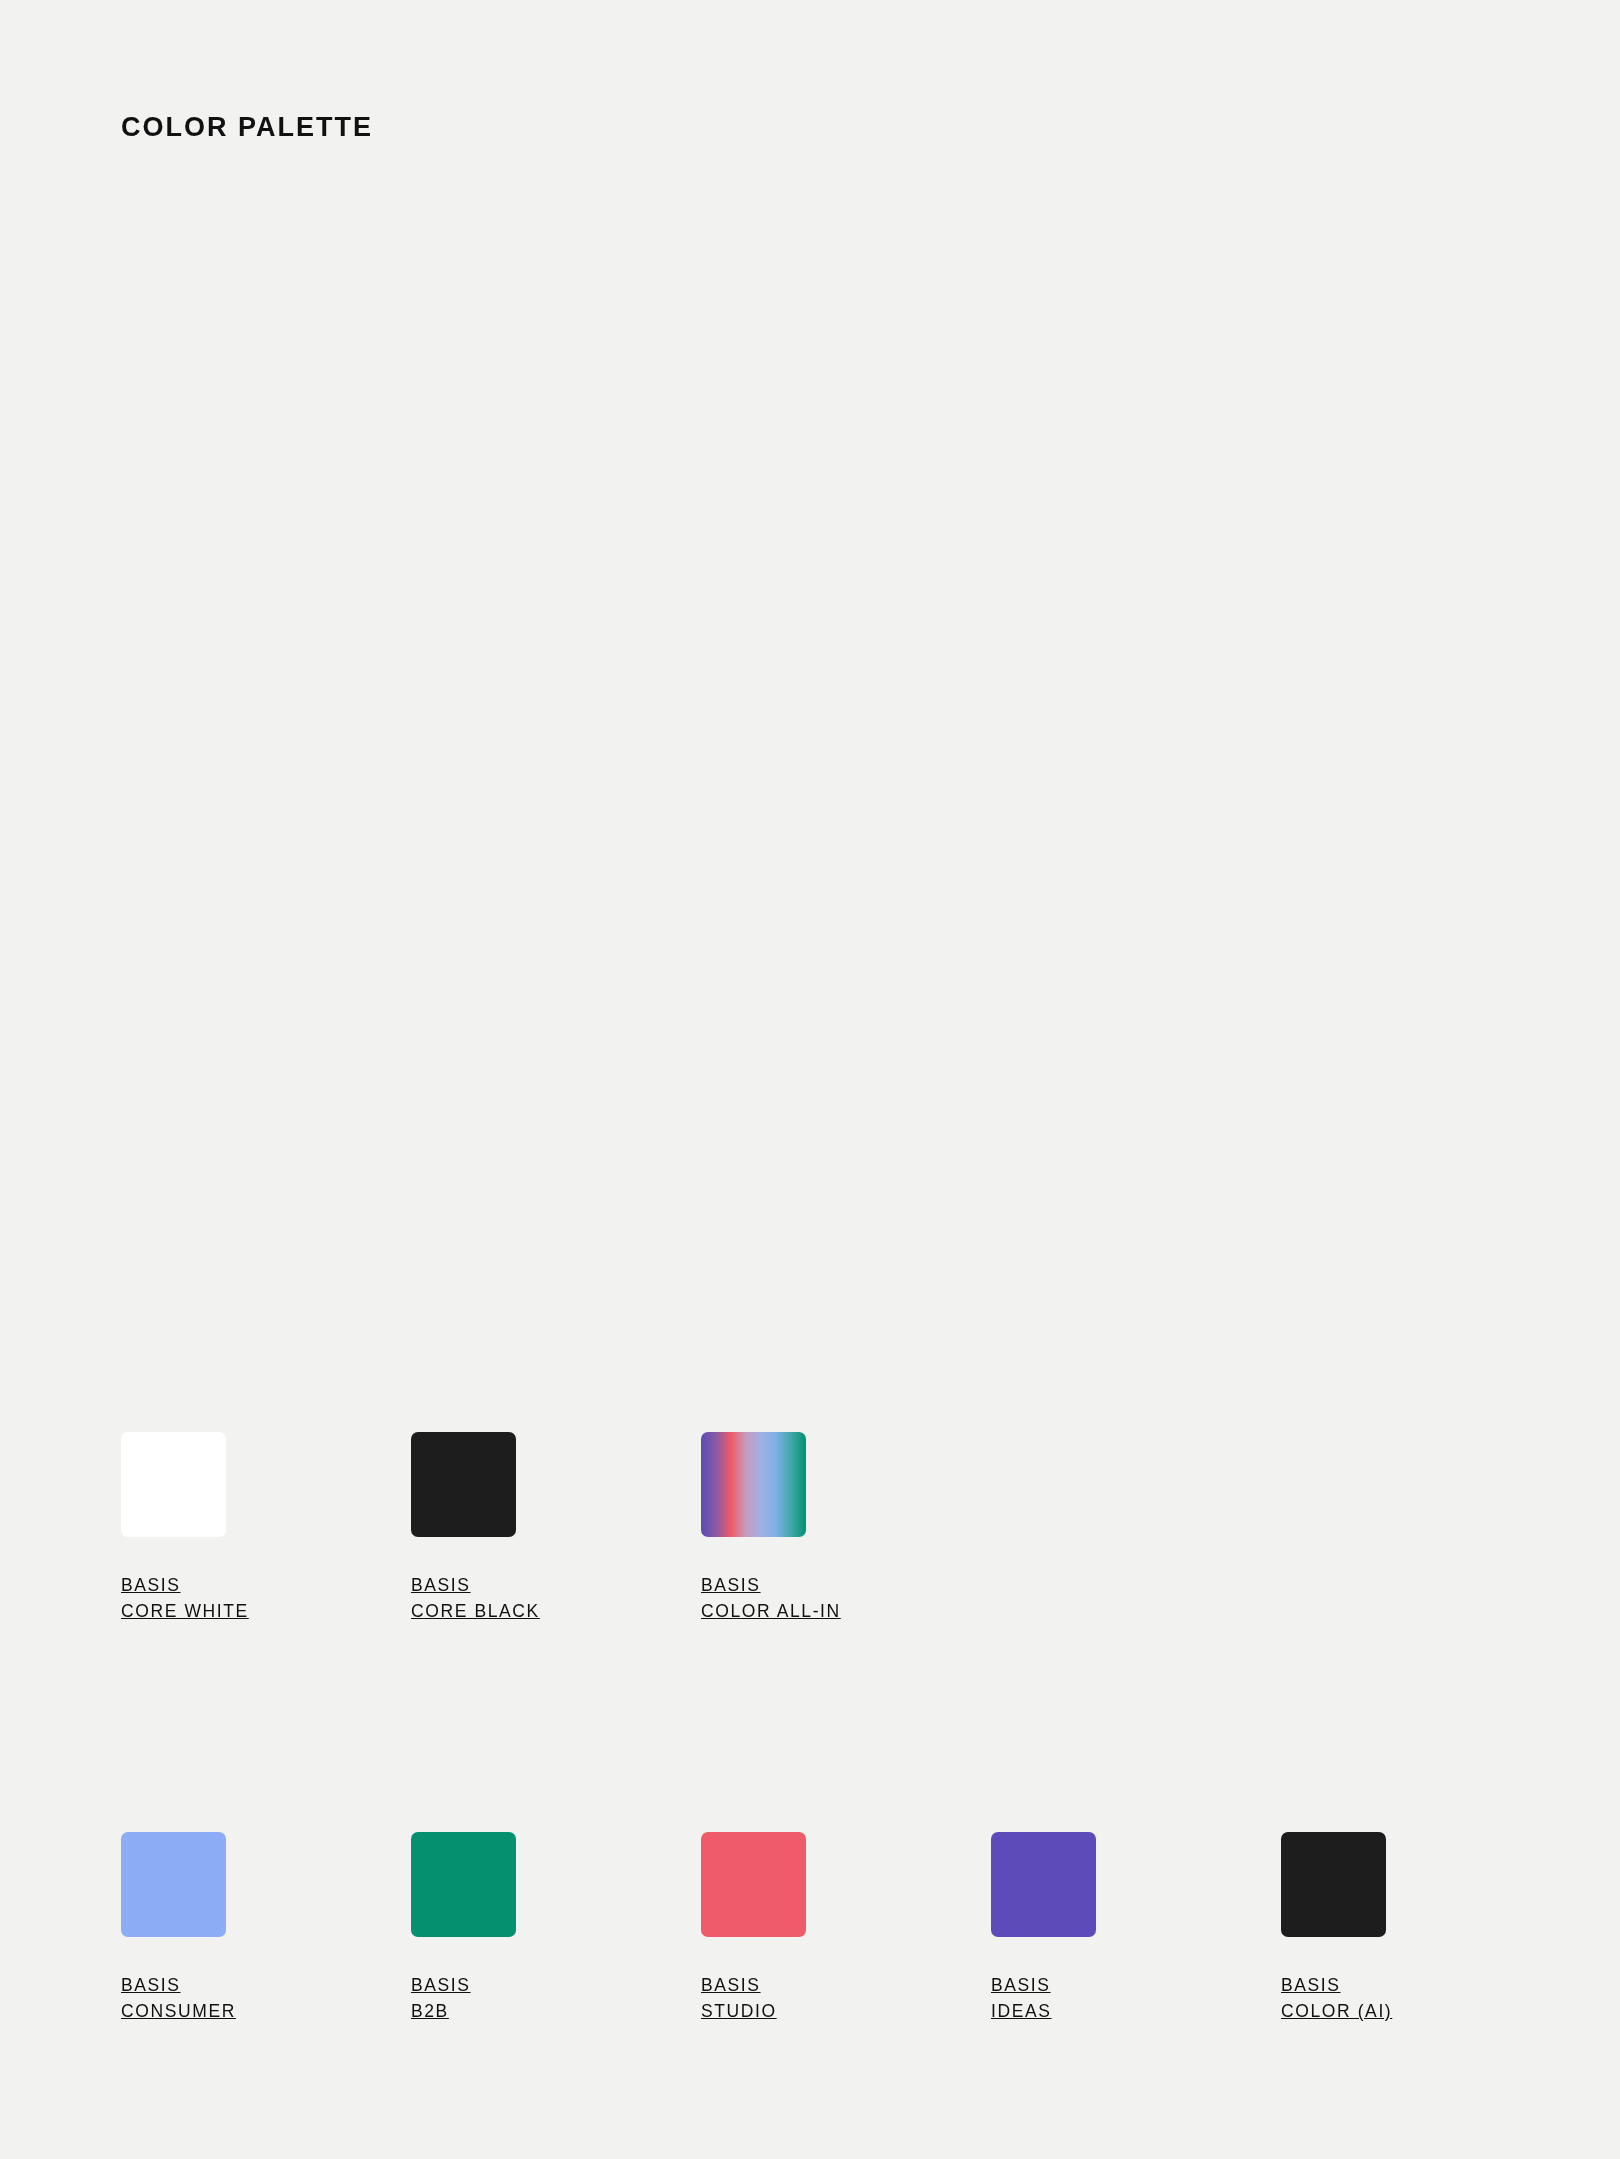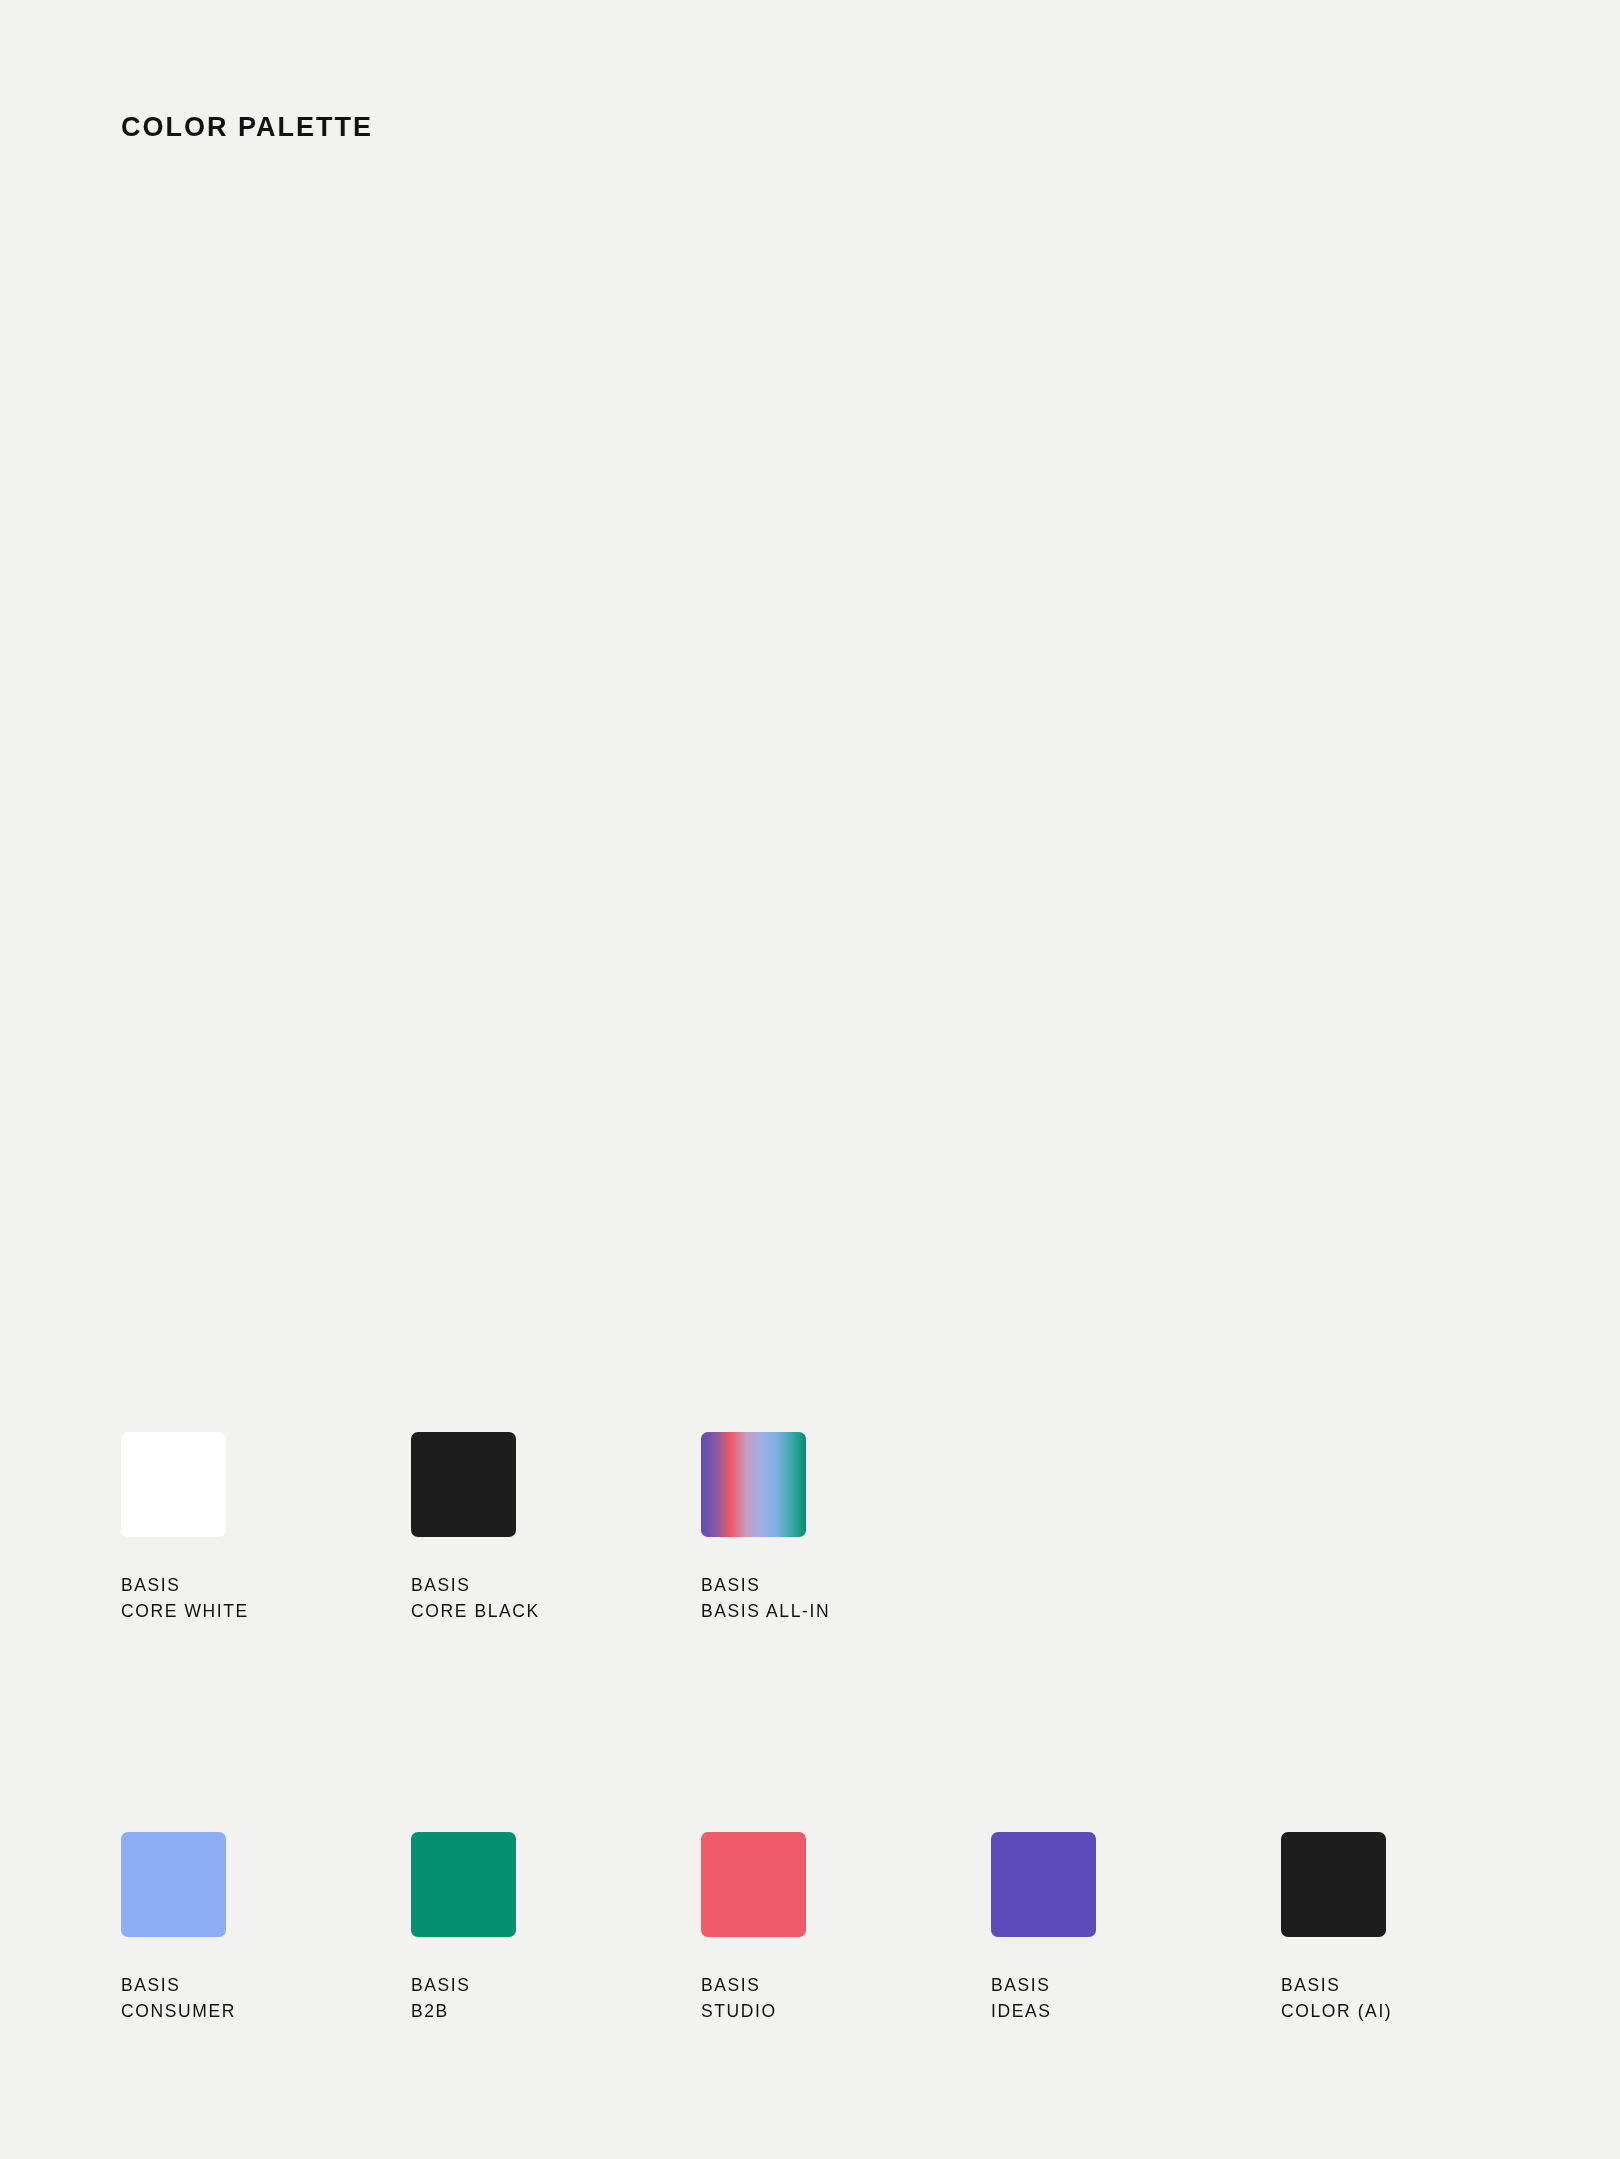--- a/index.html
+++ b/index.html
@@ -63,20 +63,21 @@
   }
 
   .swatch-label {
     margin-top: 35px;
     font-size: 17.5px;
     font-weight: 500;
     letter-spacing: 1.6px;
     color: #111111;
     line-height: 1.5;
     white-space: nowrap;
+    text-decoration: underline;
   }
 
   .swatch-label .label-line {
     display: block;
   }
 </style>
 </head>
 <body>
 
 <div class="page">
@@ -95,21 +96,21 @@
         <div class="swatch-chip" style="background: rgb(29, 29, 29);"></div>
         <div class="swatch-label">
           <span class="label-line">BASIS</span>
           <span class="label-line">CORE BLACK</span>
         </div>
       </div>
       <div class="swatch-cell">
         <div class="swatch-chip" style="background: linear-gradient(90deg, rgb(94, 75, 180), rgb(138, 90, 166), rgb(240, 90, 102), rgb(199, 155, 192), rgb(159, 176, 228), rgb(127, 176, 230), rgb(63, 168, 168), rgb(2, 144, 113));"></div>
         <div class="swatch-label">
           <span class="label-line">BASIS</span>
-          <span class="label-line">BASIS ALL-IN</span>
+          <span class="label-line">COLOR ALL-IN</span>
         </div>
       </div>
     </div>
 
   <div class="swatch-grid row-brand" id="row-brand">
       <div class="swatch-cell">
         <div class="swatch-chip" style="background: rgb(140, 173, 245);"></div>
         <div class="swatch-label">
           <span class="label-line">BASIS</span>
           <span class="label-line">CONSUMER</span>

